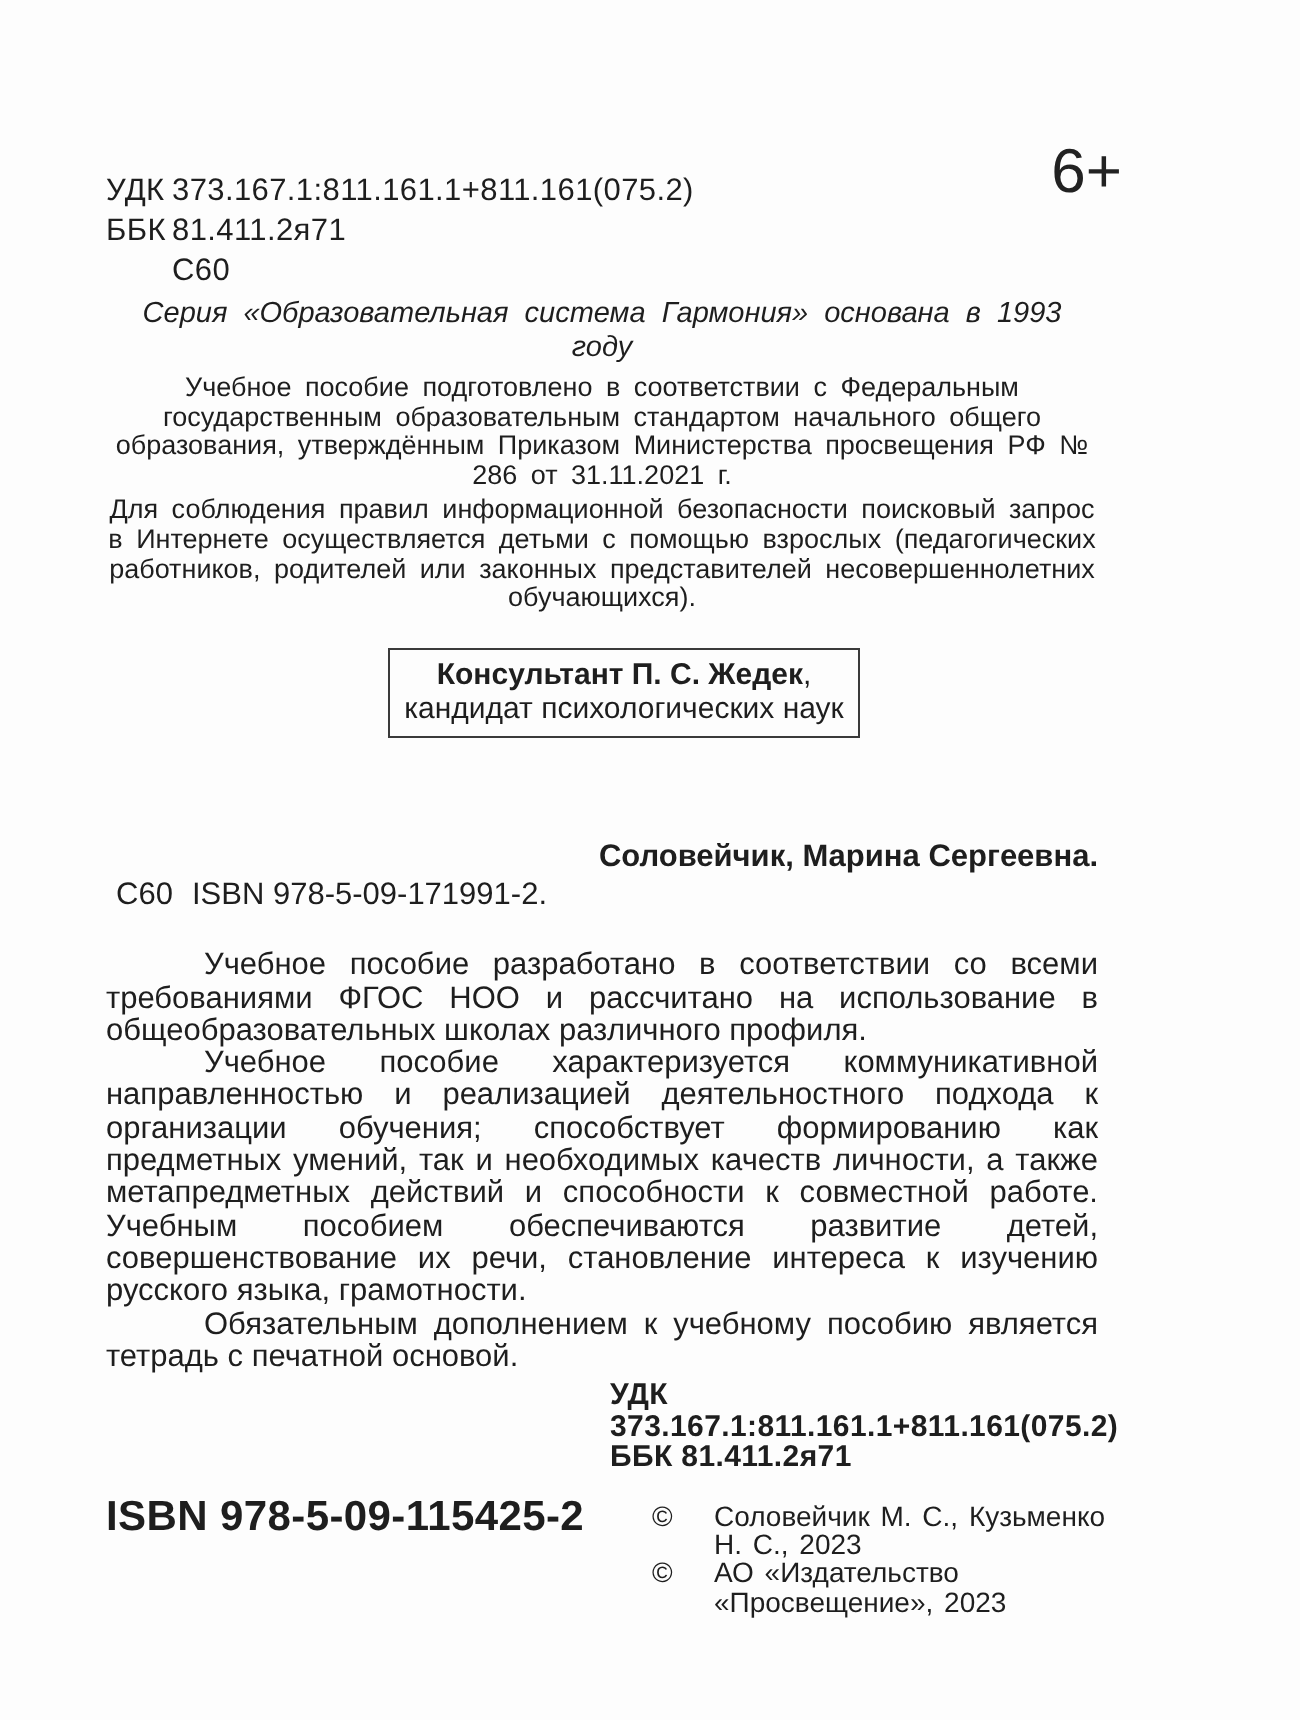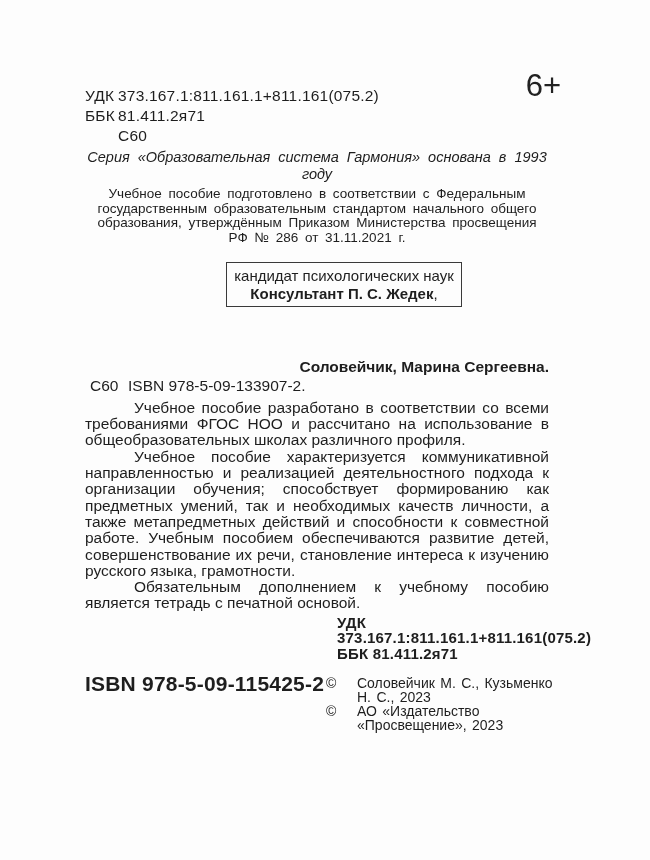--- a/index.html
+++ b/index.html
@@ -7,21 +7,21 @@
     width: 650px; height: 860px;
     background: #fdfdfd;
     font-family: "Liberation Sans", sans-serif;
     color: #1e1e1e;
     overflow: hidden;
   }
   .page {
     position: relative;
     width: 624px; height: 860px;
     box-sizing: border-box;
-    padding: 86px 75px 0 85px;
+    padding: 86px 75px 0 53px;
   }
   
   .top-codes { font-size: 15.5px; line-height: 20px; letter-spacing: .2px; }
   .code-label { display: inline-block; width: 33px; }
   .c60 { padding-left: 33px; }
   .age-badge {
     position: absolute; top: 70px; right: 63px;
     font-size: 31px; line-height: 31px; font-weight: 400; color: #222;
   }
   
@@ -52,21 +52,21 @@
   .author { margin: 51px 0 0 28px; font-weight: bold; font-size: 15.5px; line-height: 17px; text-align: right; }
   .catalog { position: relative; margin: 3px 0 0 28px; font-size: 15.5px; line-height: 16.5px; }
   .catalog-code { position: absolute; left: -23px; top: 0; }
   .catalog-text { margin: 0; text-indent: 17px; text-align: justify; hyphens: auto; }
   .catalog-isbn { margin: 0 0 0 15px; }
   
   .annot {
     margin: 0; font-size: 15.5px; line-height: 16.3px;
     text-align: justify; text-indent: 49px; hyphens: auto;
   }
-  .annot.first { margin-top: 5px; }
+  .annot.first { margin-top: 19px; }
   
   .codes-bottom { margin: 3px 0 0 252px; font-weight: bold; font-size: 15px; line-height: 15.6px; letter-spacing: .2px; }
   
   .bottom-row { display: flex; margin-top: 14px; }
   .isbn-bottom { font-weight: bold; font-size: 21px; line-height: 15px; letter-spacing: .2px; }
   .copyrights { margin-left: auto; margin-right: -13px; width: 236px; font-size: 14px; line-height: 14.3px; word-spacing: 1.5px; }
   .cr-row { display: flex; }
   .cr-sym { flex: none; width: 15px; }
   .cr-text { flex: 1; margin-left: 16px; }
 </style>
@@ -83,31 +83,32 @@
       <span class="code-label">ББК</span><span>81.411.2я71</span>
     </div>
     <div class="c60">С60</div>
   </div>
 
   <div class="age-badge">6+</div>
 
   <p class="series">Серия «Образовательная система Гармония» основана в 1993 году</p>
 
   <p class="note">Учебное пособие подготовлено в соответствии с Федеральным государственным образовательным стандартом начального общего образования, утверждённым Приказом Министерства просвещения РФ № 286 от 31.11.2021 г.</p>
+  <p class="note">Для соблюдения правил информационной безопасности поисковый запрос в Интернете осуществляется детьми с помощью взрослых (педагогических работников, родителей или законных представителей несовершеннолетних обучающихся).</p>
 
   <div class="consultant-box">
+    <p><span class="b">Консультант П. С. Жедек</span><span>,</span></p>
     <p>кандидат психологических наук</p>
-    <p><span class="b">Консультант П. С. Жедек</span><span>,</span></p>
   </div>
 
   <p class="author">Соловейчик, Марина Сергеевна.</p>
 
   <div class="catalog">
     <span class="catalog-code">С60</span>
-    <p class="catalog-isbn">ISBN 978-5-09-133907-2.</p>
+    <p class="catalog-isbn">ISBN 978-5-09-171991-2.</p>
   </div>
 
   <p class="annot first">Учебное пособие разработано в соответствии со всеми требованиями ФГОС НОО и рассчитано на использование в общеобразовательных школах различного профиля.</p>
   <p class="annot">Учебное пособие характеризуется коммуникативной направленностью и реализацией деятельностного подхода к организации обучения; способствует формированию как предметных умений, так и необходимых качеств личности, а также метапредметных действий и способности к совместной работе. Учебным пособием обеспечиваются развитие детей, совершенствование их речи, становление интереса к изучению русского языка, грамотности.</p>
   <p class="annot">Обязательным дополнением к учебному пособию является тетрадь с печатной основой.</p>
 
   <div class="codes-bottom">
     <div>УДК 373.167.1:811.161.1+811.161(075.2)</div>
     <div>ББК 81.411.2я71</div>
   </div>

